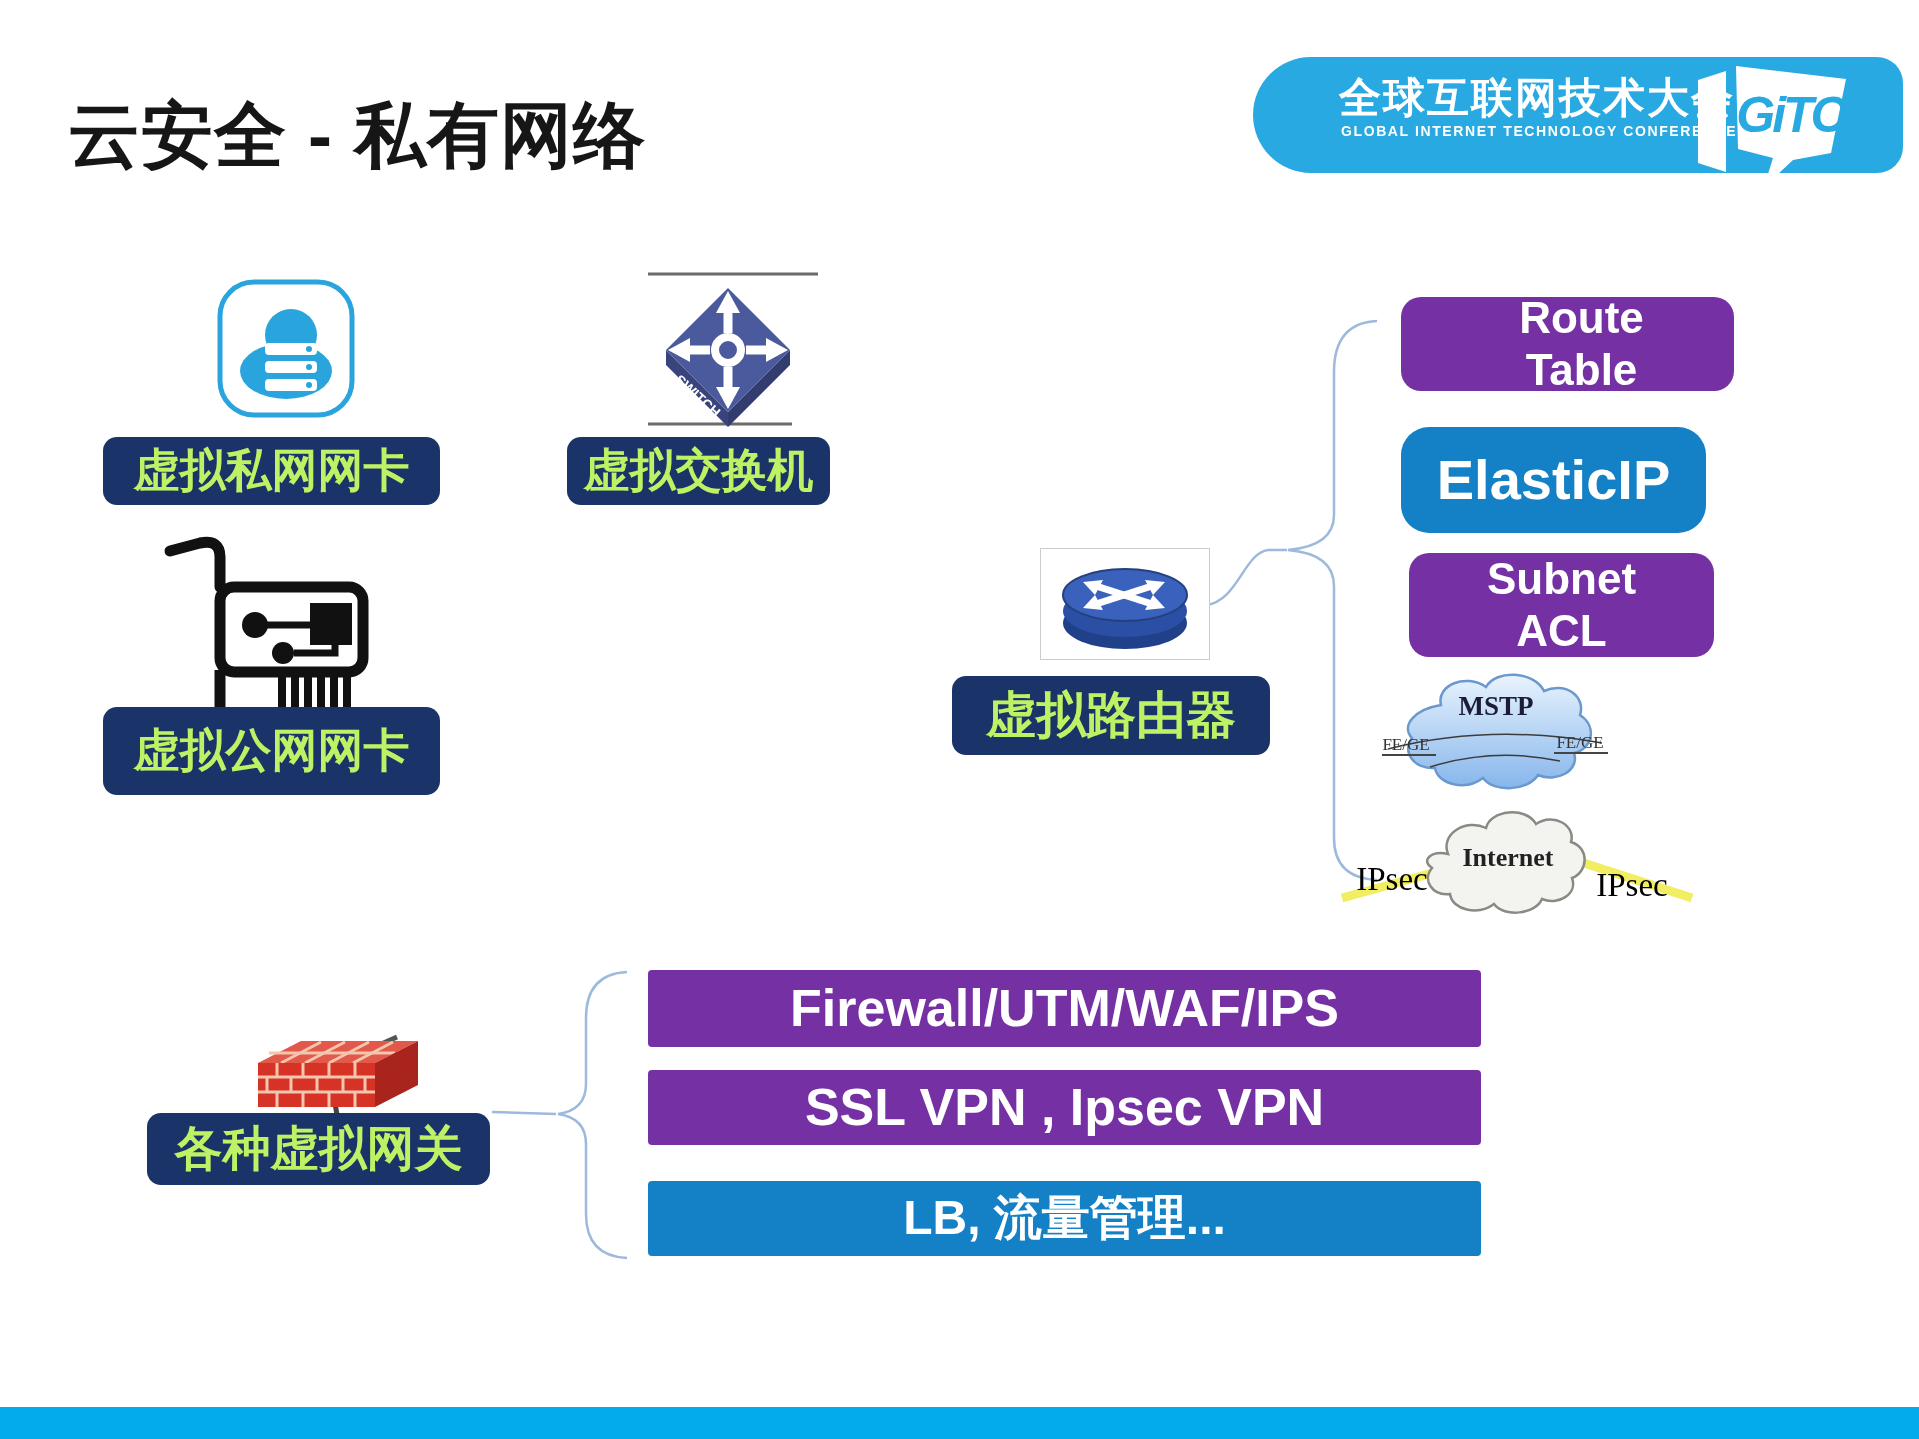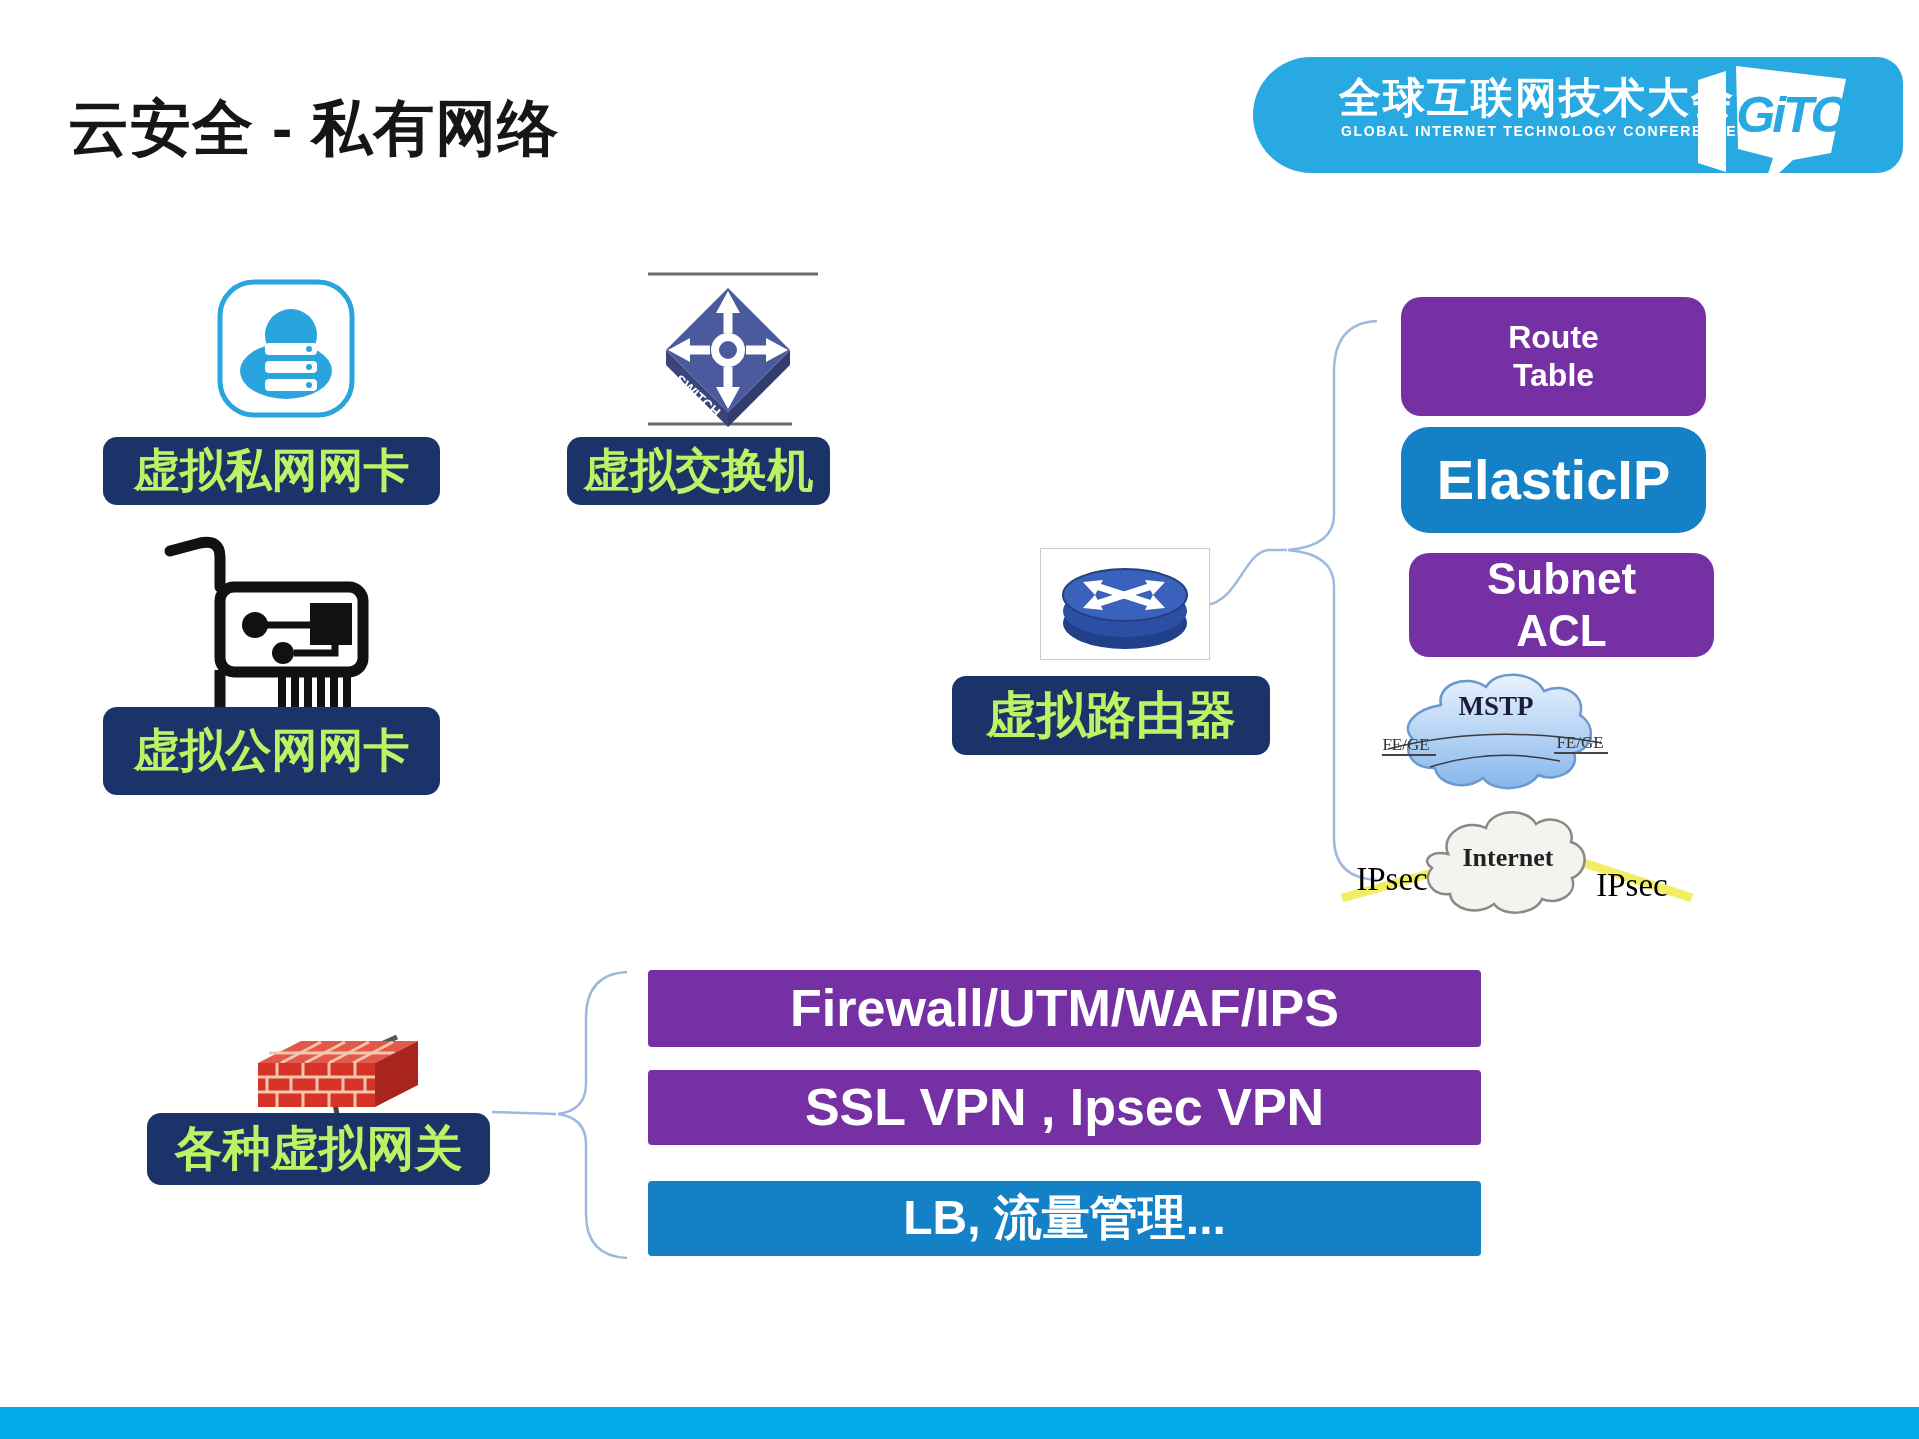--- a/index.html
+++ b/index.html
@@ -1,19 +1,19 @@
 <!DOCTYPE html>
 <html><head>
 <meta charset="utf-8">
 <style>
   html,body{margin:0;padding:0;background:#ffffff;}
   .page{position:relative;width:1919px;height:1439px;background:#ffffff;overflow:hidden;
         font-family:"Liberation Sans",sans-serif;}
   .abs{position:absolute;}
-  .title{font-size:61px;font-weight:bold;color:#161616;letter-spacing:1px;white-space:nowrap;}
+  .title{font-size:72px;font-weight:bold;color:#161616;letter-spacing:1px;white-space:nowrap;}
   .tag{position:absolute;color:#bef264;font-weight:bold;display:flex;align-items:center;
        justify-content:center;border-radius:14px;white-space:nowrap;}
   .fbox{position:absolute;color:#ffffff;font-weight:bold;display:flex;align-items:center;
         justify-content:center;text-align:center;border-radius:4px;line-height:1.18;}
   .pre{white-space:pre-line;}
   .banner{position:absolute;left:1253px;top:57px;width:650px;height:116px;
           border-radius:58px 26px 26px 58px;}
   .banner-cn{position:absolute;left:86px;top:13px;font-size:42px;font-weight:bold;color:#ffffff;
              letter-spacing:2px;white-space:nowrap;}
   .banner-en{position:absolute;left:88px;top:66px;font-size:14px;font-weight:bold;color:#ffffff;
@@ -107,21 +107,21 @@
     <ellipse cx="84" cy="46" rx="62" ry="26" fill="#3a62bc" stroke="#24407e" stroke-width="2"></ellipse>
     <line x1="52" y1="56" x2="114" y2="36" stroke="#ffffff" stroke-width="7"></line>
     <polygon points="124,33 104,31 112,46" fill="#ffffff"></polygon>
     <polygon points="42,59 62,61 54,46" fill="#ffffff"></polygon>
     <line x1="52" y1="36" x2="114" y2="56" stroke="#ffffff" stroke-width="7"></line>
     <polygon points="124,59 104,61 112,46" fill="#ffffff"></polygon>
     <polygon points="42,33 62,31 54,46" fill="#ffffff"></polygon>
   </svg>
   <div class="tag" style="left: 952px; top: 676px; width: 318px; height: 79px; font-size: 50px; background-color: rgb(26, 51, 104);">虚拟路由器</div>
 
-  <div class="fbox pre" style="left: 1401px; top: 297px; width: 305px; height: 119px; font-size: 32px; border-radius: 20px; background-color: rgb(117, 49, 164);">Route
+  <div class="fbox pre" style="left: 1401px; top: 297px; width: 305px; height: 94px; font-size: 44px; border-radius: 20px; background-color: rgb(117, 49, 164); padding-left: 28px;">Route
 Table</div>
   <div class="fbox" style="left: 1401px; top: 427px; width: 305px; height: 106px; font-size: 56px; border-radius: 28px; background-color: rgb(20, 128, 198);">ElasticIP</div>
   <div class="fbox pre" style="left: 1401px; top: 553px; width: 305px; height: 104px; font-size: 44px; border-radius: 20px; background-color: rgb(117, 49, 164); margin-left: 8px;">Subnet
 ACL</div>
 
   <svg class="abs serif" style="left:1378px;top:663px;" width="234" height="146" viewBox="0 0 234 146">
     <defs>
       <linearGradient id="mstpg" x1="0" y1="0" x2="0" y2="1">
         <stop offset="0" stop-color="#e9f3fd"></stop>
           <stop offset="1" stop-color="#86b6ec"></stop>

